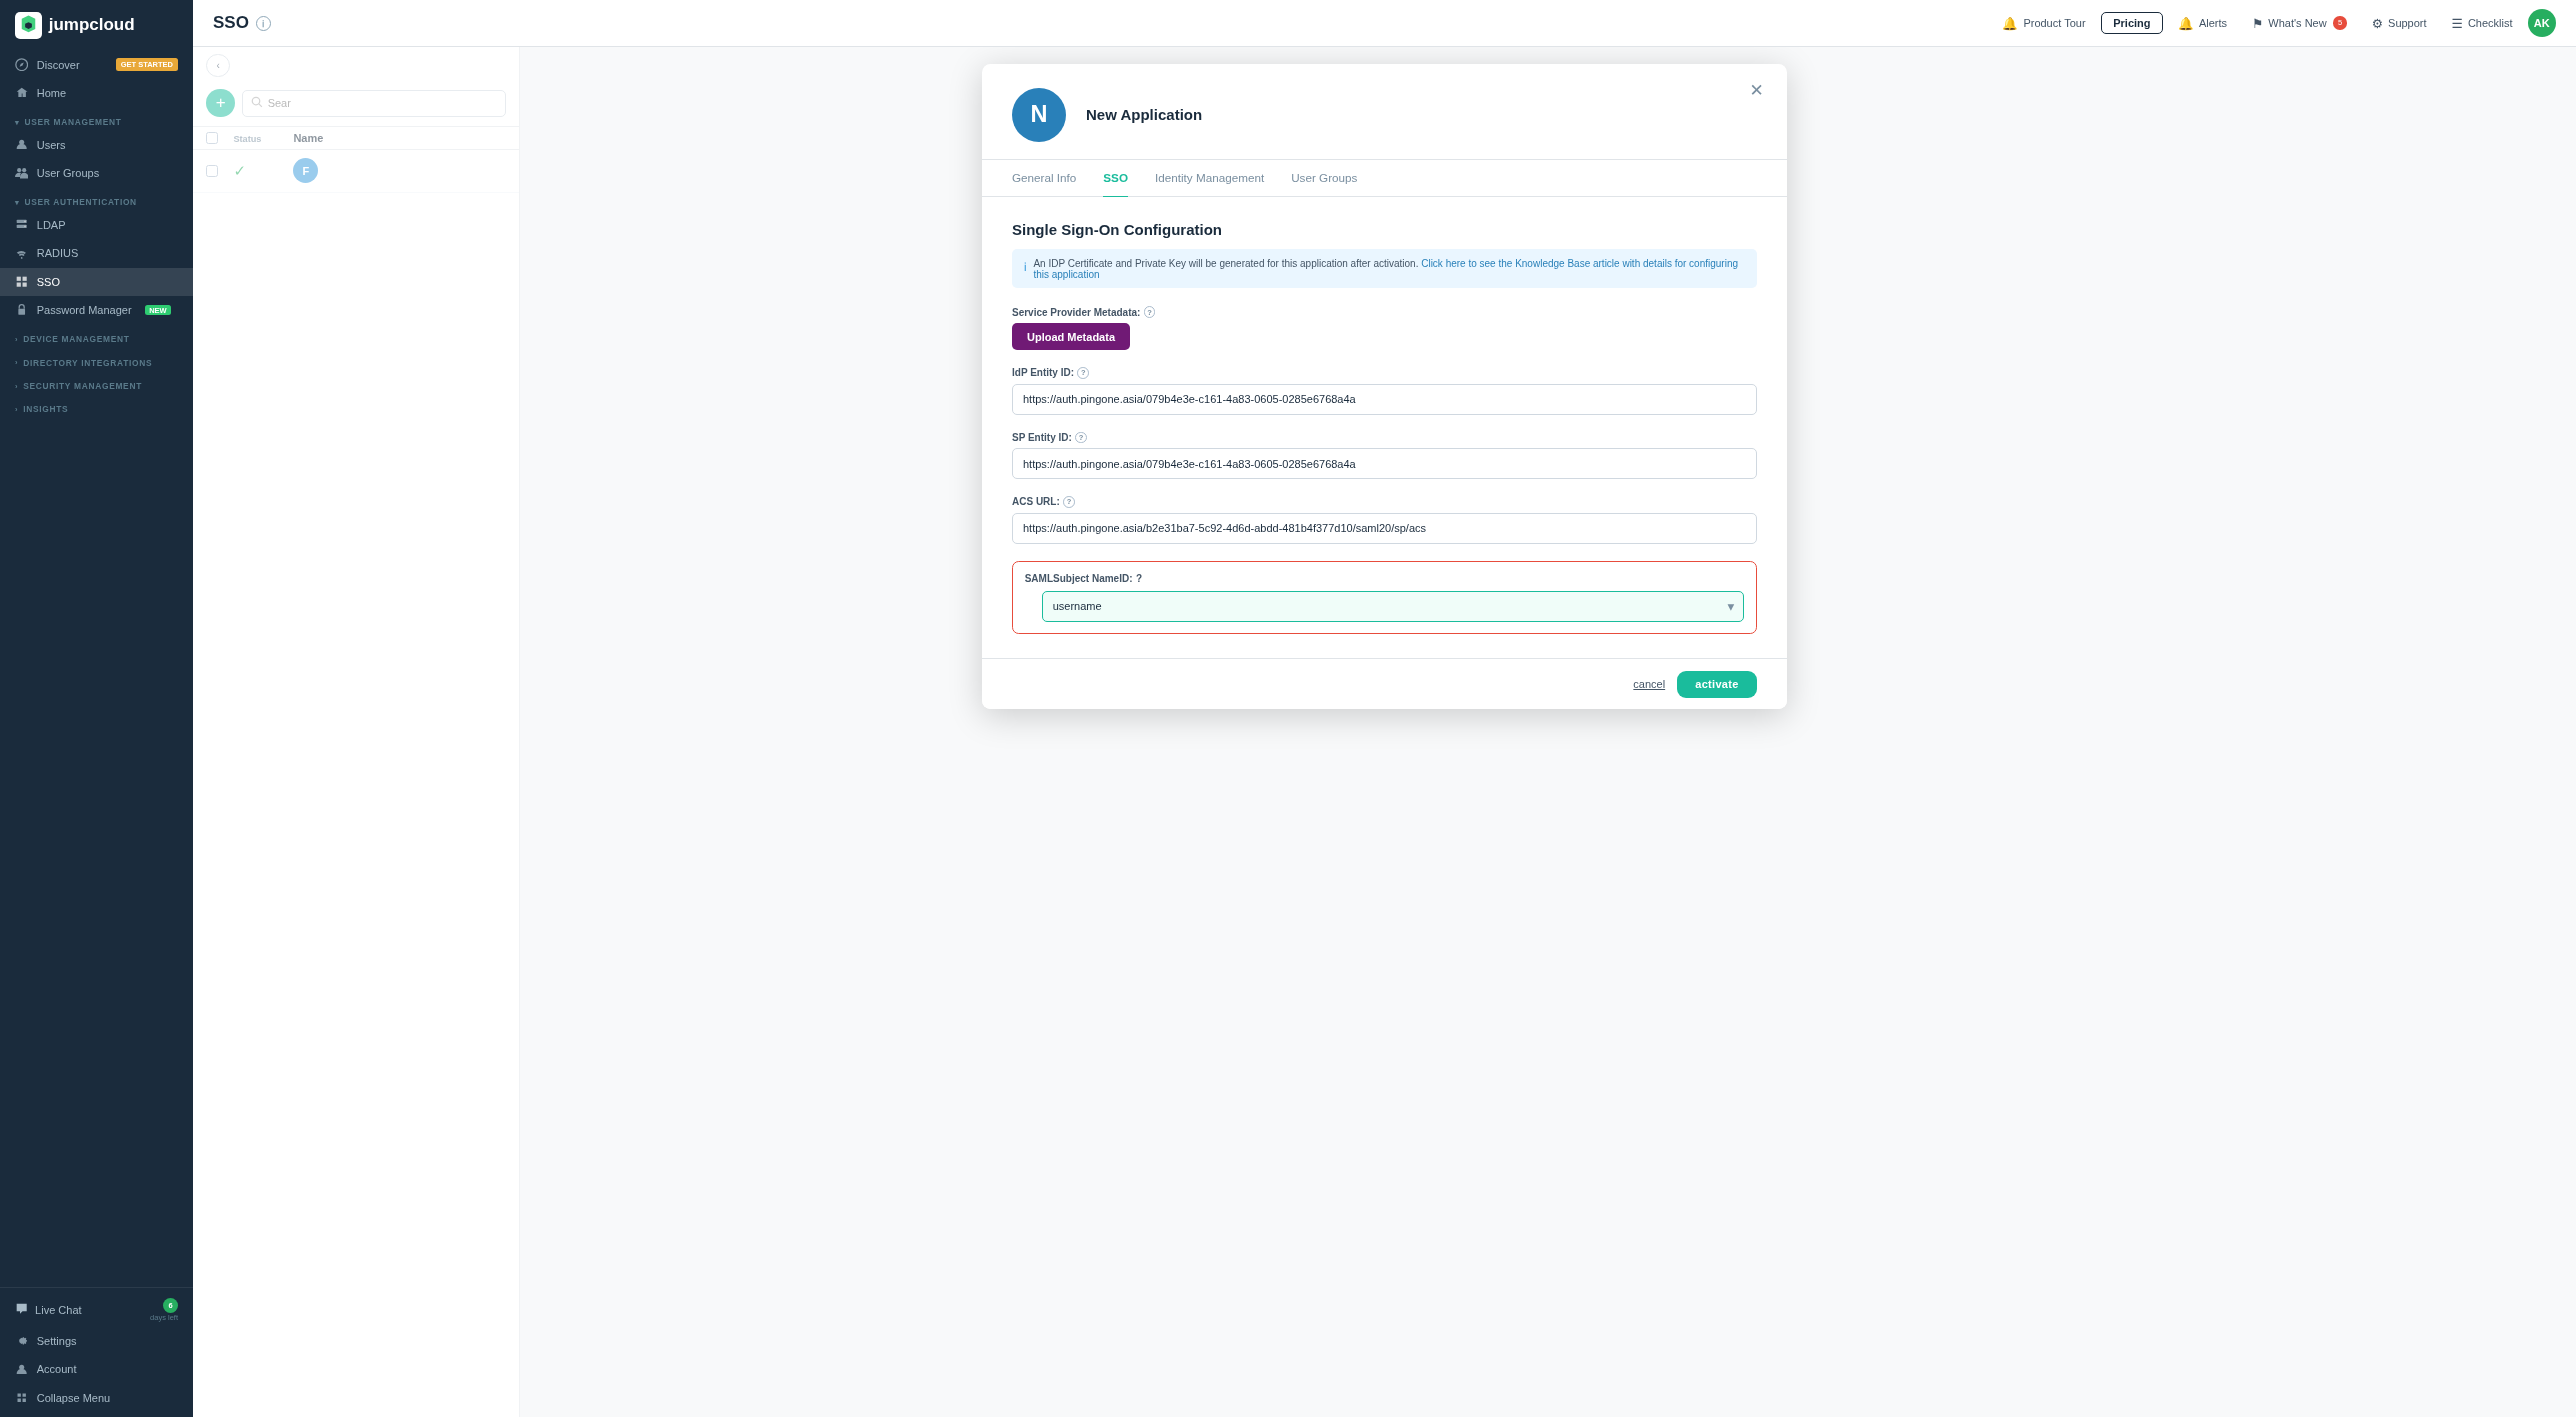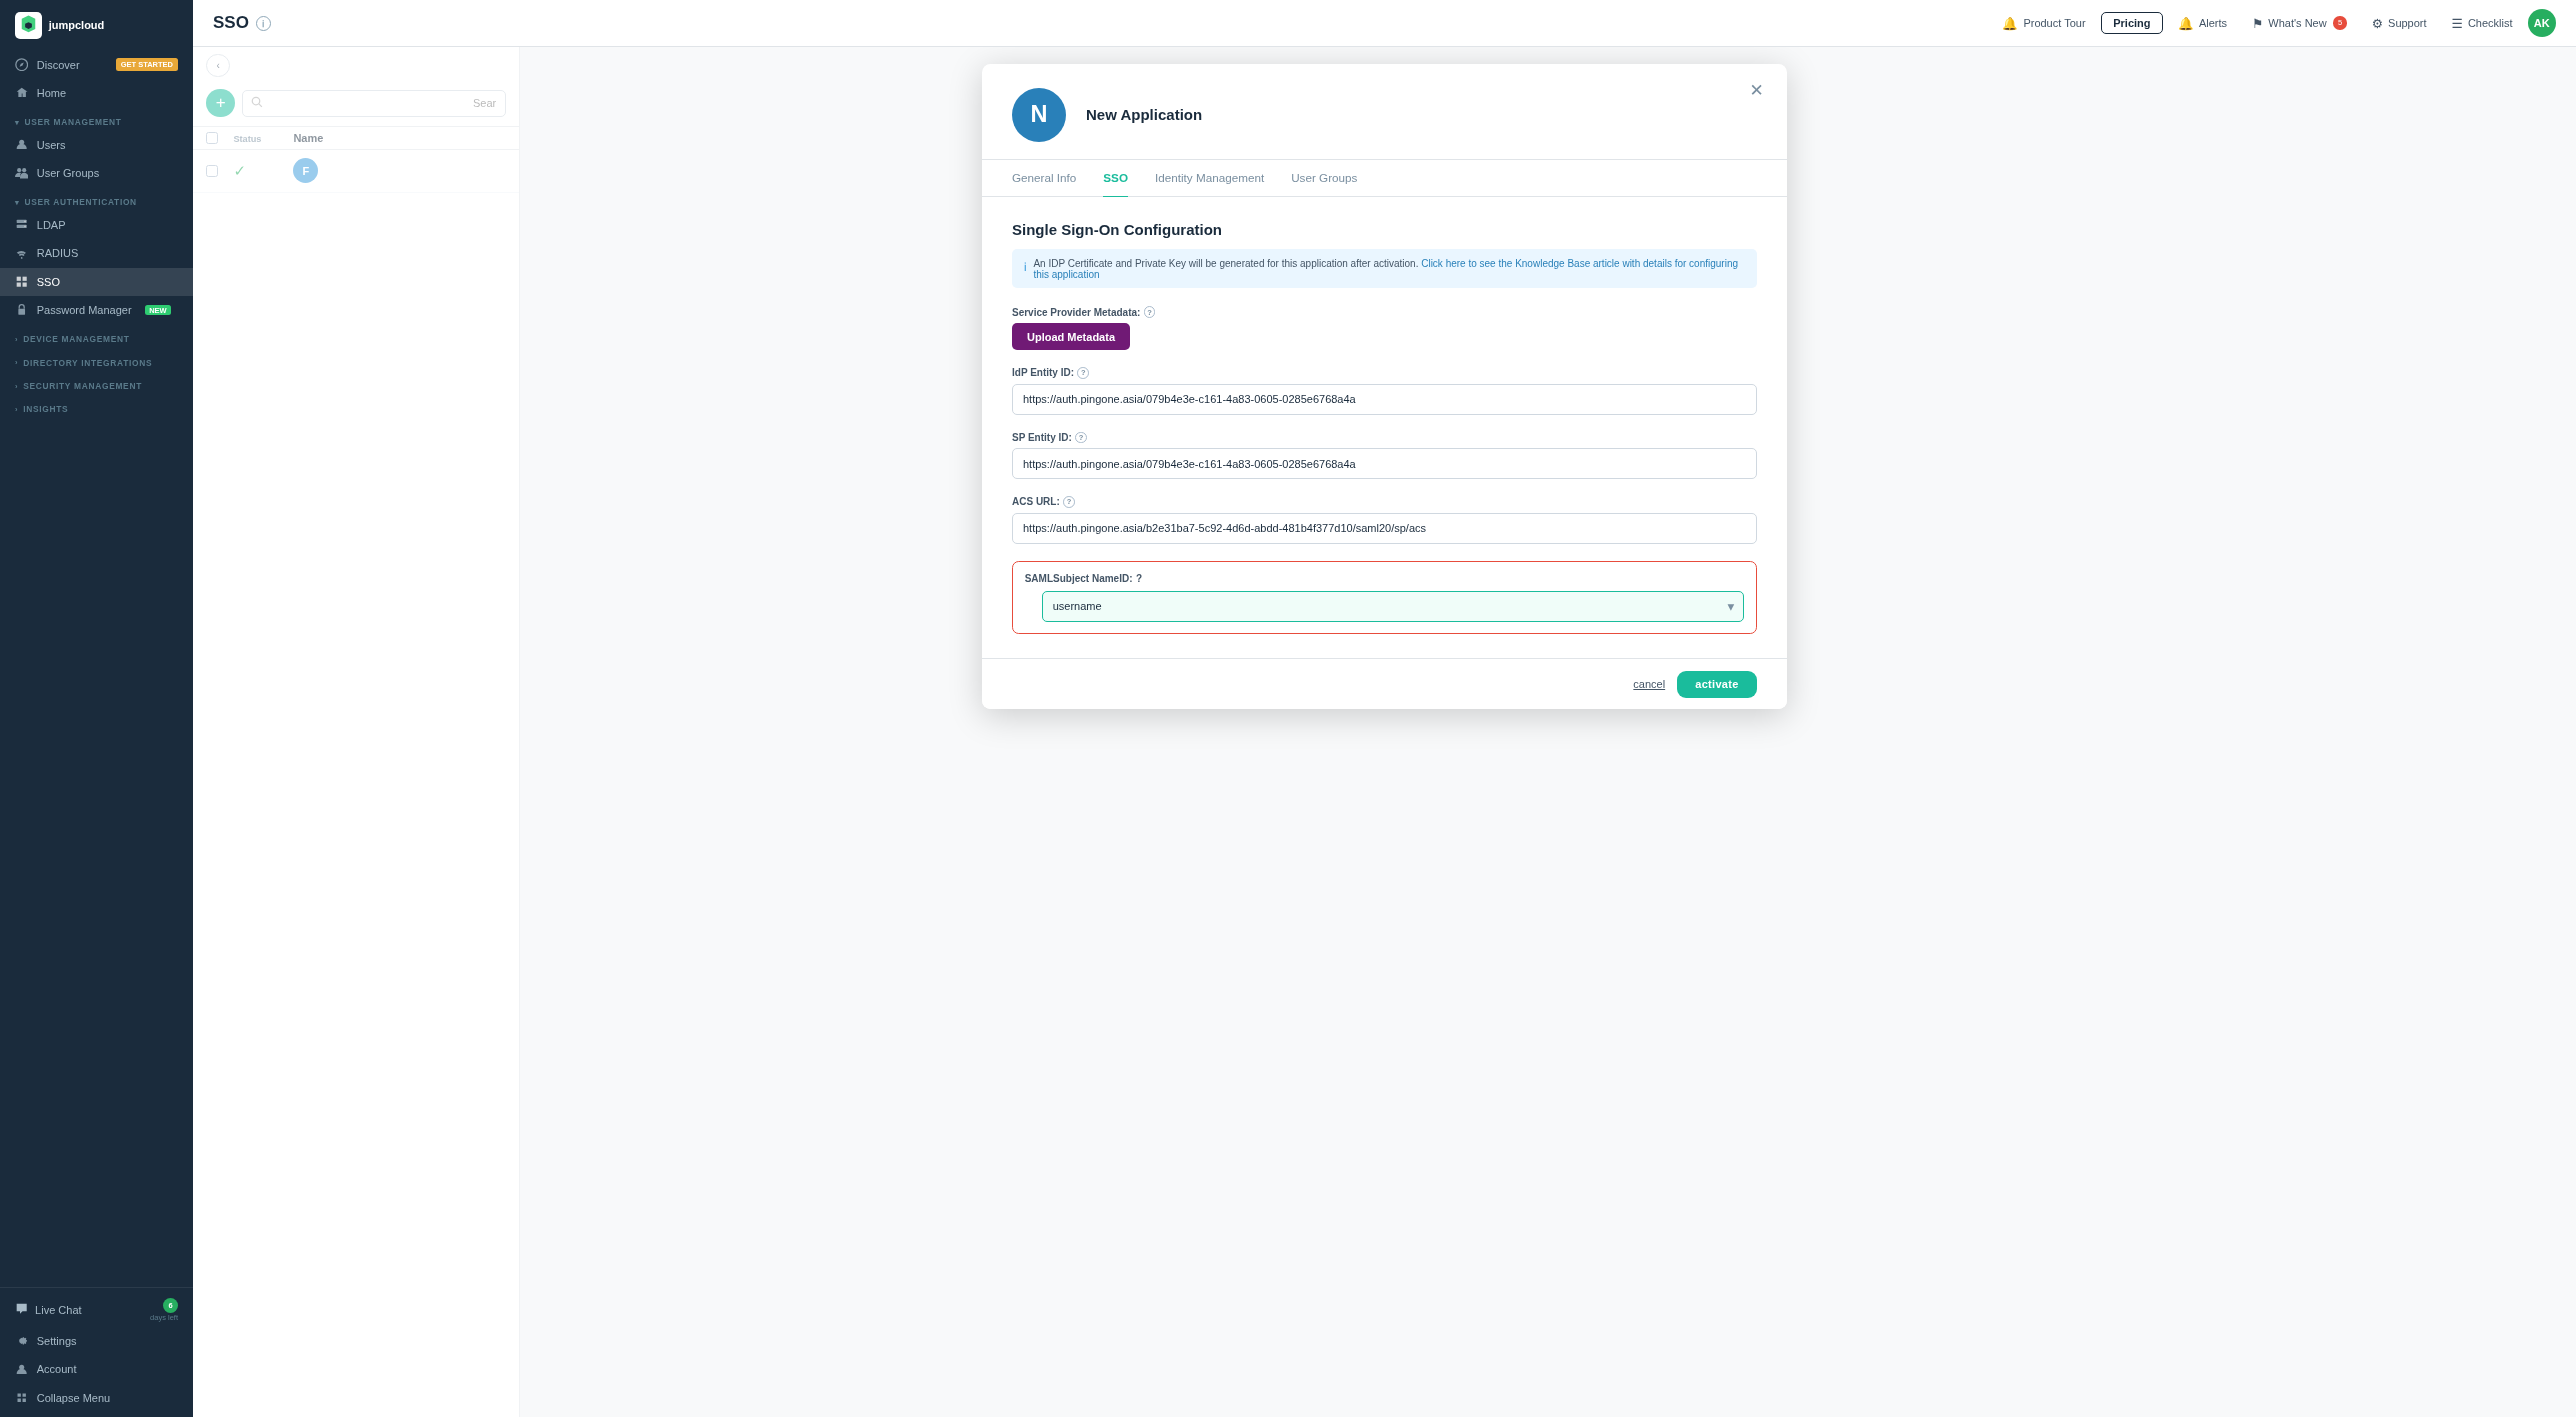--- a/index.html
+++ b/index.html
@@ -561,21 +561,21 @@
 </head>
 <body>
 
 <div class="sidebar">
   <div class="sidebar-logo">
     <svg class="logo-icon" viewBox="0 0 32 32" fill="none">
       <rect width="32" height="32" rx="6" fill="white"></rect>
       <path d="M8 8 L16 4 L24 8 L24 20 L16 24 L8 20 Z" fill="#2ecc71" opacity="0.9"></path>
       <path d="M16 12 L20 14 L20 18 L16 20 L12 18 L12 14 Z" fill="#1a2b3c"></path>
     </svg>
-    <span style="color:#fff; font-weight:700; font-size:11px;">jumpcloud</span>
+    <span style="color:#fff; font-weight:700; font-size:17px;">jumpcloud</span>
   </div>
 
   <div class="sidebar-item">
     <span class="item-icon">
       <svg width="13.4" height="13.4" viewBox="0 0 16 16" fill="currentColor">
           <circle cx="8" cy="8" r="7" fill="none" stroke="currentColor" stroke-width="1.5"></circle>
           <path d="M10.5 5.5L9 9L5.5 10.5L7 7L10.5 5.5Z" fill="currentColor"></path>
         </svg>
     </span>
     <span>Discover</span>
@@ -776,21 +776,21 @@
 
       <div class="sso-toolbar">
         <div class="add-btn">+</div>
         <div class="search-box">
           <span>
             <svg width="11.7" height="11.7" viewBox="0 0 14 14" fill="#aaa">
                 <circle cx="6" cy="6" r="4.5" fill="none" stroke="#aaa" stroke-width="1.5"></circle>
                 <line x1="9.5" y1="9.5" x2="13" y2="13" stroke="#aaa" stroke-width="1.5"></line>
               </svg>
           </span>
-          <input type="text" placeholder="Sear" style="width: 100%; border: none; outline: none; font-size: 11px; color: rgb(68, 85, 102); text-align: right;">
+          <input type="text" placeholder="Sear" style="width: 100%; border: none; outline: none; font-size: 11px; color: rgb(68, 85, 102);">
         </div>
       </div>
 
       <div class="sso-table-header">
         <div class="col-check">
           <div class="checkbox-el"></div>
         </div>
         <div class="col-status">Status</div>
         <div class="col-name">Name</div>
       </div>

